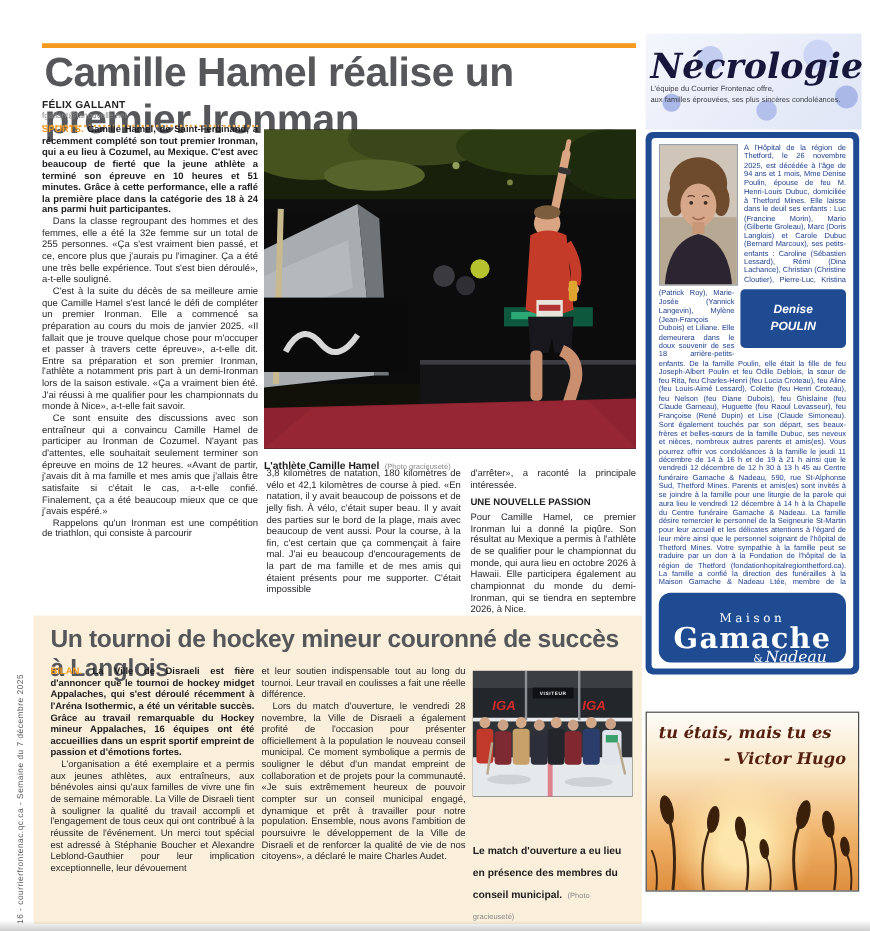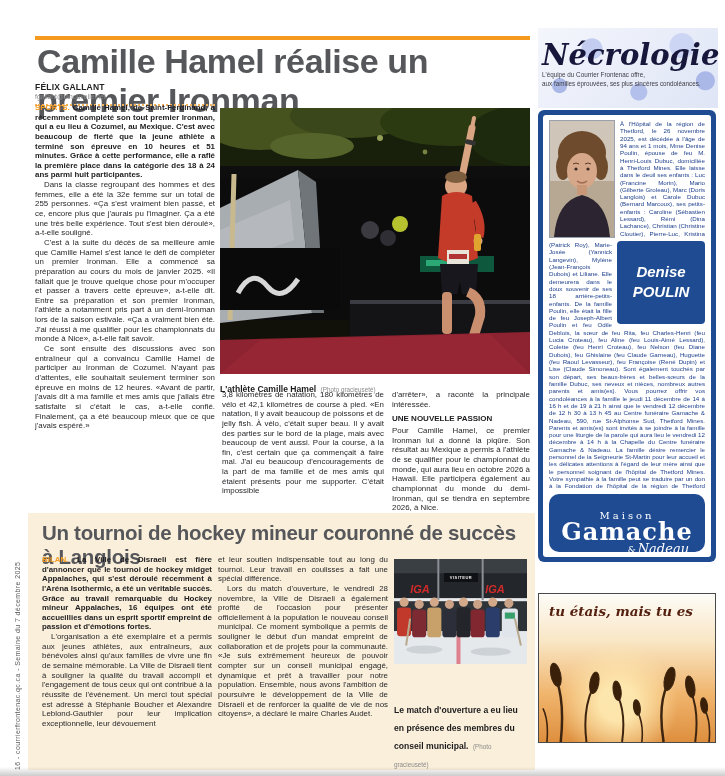--- a/index.html
+++ b/index.html
@@ -82,22 +82,22 @@
     background:#1E4B92; border-radius:6px; padding:5px; box-sizing:border-box;
   }
   .obit-inner {
     background:#fff; border-radius:3px; height:100%; box-sizing:border-box;
     padding:5px 6px; display:flex; flex-direction:column;
   }
   .obit-body { flex:1; overflow:hidden; font-size:6.2px; line-height:1.18; color:#1d3f8c; text-align:justify; }
   .obit-photo { float:left; width:64px; height:116px; margin:0 5px 3px 0; border:1px solid #9aa0ac; background:#cfc5b8; }
   .obit-name {
     float:right; width:84px; background:#1E4B92; color:#fff; border-radius:4px;
-    text-align:center; font-style:italic; font-weight:bold; font-size:15px; line-height:1.35;
-    padding:21px 2px; margin:0 0 5px 5px;
+    text-align:center; font-style:italic; font-weight:bold; font-size:10px; line-height:1.35;
+    padding:11px 2px; margin:0 0 5px 5px;
   }
   .obit-text { margin:0; }
   .gamache {
     flex:none; height:58px; margin-top:4px; background:#1E4B92; border-radius:10px;
     color:#fff; font-family:"DejaVu Serif", serif; text-align:center; overflow:hidden;
   }
   .g1 { font-size:10px; letter-spacing:3px; margin-top:16px; }
   .g2 { font-size:24px; font-weight:bold; line-height:.95; letter-spacing:1px; }
   .g3 { font-style:italic; font-size:13px; text-align:right; padding-right:16px; margin-top:-3px; }
   .g3 .amp { font-size:9px; margin-right:2px; font-style:normal; }
@@ -134,20 +134,21 @@
     <div class="byline">
       <div class="author">FÉLIX GALLANT</div>
       <div class="email">fgallant@lanouvelle.net</div>
     </div>
 
     <div class="col1 bodytext">
       <p class="lead"><span class="kicker">SPORTS.</span> <span>Camille Hamel, de Saint-Ferdinand, a récemment complété son tout premier Ironman, qui a eu lieu à Cozumel, au Mexique. C'est avec beaucoup de fierté que la jeune athlète a terminé son épreuve en 10 heures et 51 minutes. Grâce à cette performance, elle a raflé la première place dans la catégorie des 18 à 24 ans parmi huit participantes.</span></p>
       <p class="para">Dans la classe regroupant des hommes et des femmes, elle a été la 32e femme sur un total de 255 personnes. «Ça s'est vraiment bien passé, et ce, encore plus que j'aurais pu l'imaginer. Ça a été une très belle expérience. Tout s'est bien déroulé», a-t-elle souligné.</p>
       <p class="para">C'est à la suite du décès de sa meilleure amie que Camille Hamel s'est lancé le défi de compléter un premier Ironman. Elle a commencé sa préparation au cours du mois de janvier 2025. «Il fallait que je trouve quelque chose pour m'occuper et passer à travers cette épreuve», a-t-elle dit. Entre sa préparation et son premier Ironman, l'athlète a notamment pris part à un demi-Ironman lors de la saison estivale. «Ça a vraiment bien été. J'ai réussi à me qualifier pour les championnats du monde à Nice», a-t-elle fait savoir.</p>
       <p class="para">Ce sont ensuite des discussions avec son entraîneur qui a convaincu Camille Hamel de participer au Ironman de Cozumel. N'ayant pas d'attentes, elle souhaitait seulement terminer son épreuve en moins de 12 heures. «Avant de partir, j'avais dit à ma famille et mes amis que j'allais être satisfaite si c'était le cas, a-t-elle confié. Finalement, ça a été beaucoup mieux que ce que j'avais espéré.»</p>
+      <p class="para">Rappelons qu'un Ironman est une compétition de triathlon, qui consiste à parcourir</p>
     </div>
 
     <div class="photo-main">
       <svg viewBox="0 0 310 266" preserveAspectRatio="none" aria-hidden="true">
         <rect width="310" height="266" fill="#111109"></rect>
         <rect width="310" height="70" fill="#18200c"></rect>
         <ellipse cx="40" cy="16" rx="58" ry="26" fill="#46531f"></ellipse>
         <ellipse cx="132" cy="8" rx="62" ry="22" fill="#39471a"></ellipse>
         <ellipse cx="232" cy="14" rx="72" ry="24" fill="#2c3a12"></ellipse>
         <ellipse cx="300" cy="28" rx="52" ry="30" fill="#1d2a0e"></ellipse>
@@ -202,21 +203,21 @@
   </section>
 
   <section class="hockey">
     <h2 class="hockey-headline">Un tournoi de hockey mineur couronné de succès à Langlois</h2>
 
     <div class="hcol1 bodytext">
       <p class="lead"><span class="kicker">BILAN.</span> <span>La Ville de Disraeli est fière d'annoncer que le tournoi de hockey midget Appalaches, qui s'est déroulé récemment à l'Aréna Isothermic, a été un véritable succès. Grâce au travail remarquable du Hockey mineur Appalaches, 16 équipes ont été accueillies dans un esprit sportif empreint de passion et d'émotions fortes.</span></p>
       <p class="para">L'organisation a été exemplaire et a permis aux jeunes athlètes, aux entraîneurs, aux bénévoles ainsi qu'aux familles de vivre une fin de semaine mémorable. La Ville de Disraeli tient à souligner la qualité du travail accompli et l'engagement de tous ceux qui ont contribué à la réussite de l'événement. Un merci tout spécial est adressé à Stéphanie Boucher et Alexandre Leblond-Gauthier pour leur implication exceptionnelle, leur dévouement</p>
     </div>
     <div class="hcol2 bodytext">
-      <p>et leur soutien indispensable tout au long du tournoi. Leur travail en coulisses a fait une spécial différence.</p>
+      <p>et leur soutien indispensable tout au long du tournoi. Leur travail en coulisses a fait une réelle différence.</p>
       <p class="para">Lors du match d'ouverture, le vendredi 28 novembre, la Ville de Disraeli a également profité de l'occasion pour présenter officiellement à la population le nouveau conseil municipal. Ce moment symbolique a permis de souligner le début d'un mandat empreint de collaboration et de projets pour la communauté. «Je suis extrêmement heureux de pouvoir compter sur un conseil municipal engagé, dynamique et prêt à travailler pour notre population. Ensemble, nous avons l'ambition de poursuivre le développement de la Ville de Disraeli et de renforcer la qualité de vie de nos citoyens», a déclaré le maire Charles Audet.</p>
     </div>
 
     <div class="photo-hockey">
       <svg viewBox="0 0 132 102" preserveAspectRatio="none" aria-hidden="true">
         <rect width="132" height="14" fill="#3a3f44"></rect>
         <rect y="14" width="132" height="26" fill="#23262b"></rect>
         <rect y="38" width="132" height="3" fill="#e7e9eb"></rect>
         <line x1="44" y1="0" x2="44" y2="40" stroke="#8b9096" stroke-width="2"></line>
         <line x1="88" y1="0" x2="88" y2="40" stroke="#8b9096" stroke-width="2"></line>
@@ -314,18 +315,19 @@
           <ellipse cx="153" cy="94" rx="4.5" ry="11" transform="rotate(-10 153 94)"></ellipse>
           <path d="M8 150 Q10 128 4 116" stroke-width="1.6" fill="none"></path>
           <path d="M104 150 Q106 132 100 120" stroke-width="1.6" fill="none"></path>
           <ellipse cx="99" cy="115" rx="3.4" ry="8" transform="rotate(-8 99 115)"></ellipse>
           <path d="M172 150 Q174 130 168 118" stroke-width="1.6" fill="none"></path>
           <ellipse cx="167" cy="113" rx="3.4" ry="8" transform="rotate(-8 167 113)"></ellipse>
         </g>
       </svg>
       <div class="quote-text">
         <div>tu étais, mais tu es</div>
+        <div class="quote-attr">- Victor Hugo</div>
       </div>
     </div>
   </aside>
 
   <div class="page-fold"></div>
 </div>
 
 </body></html>

